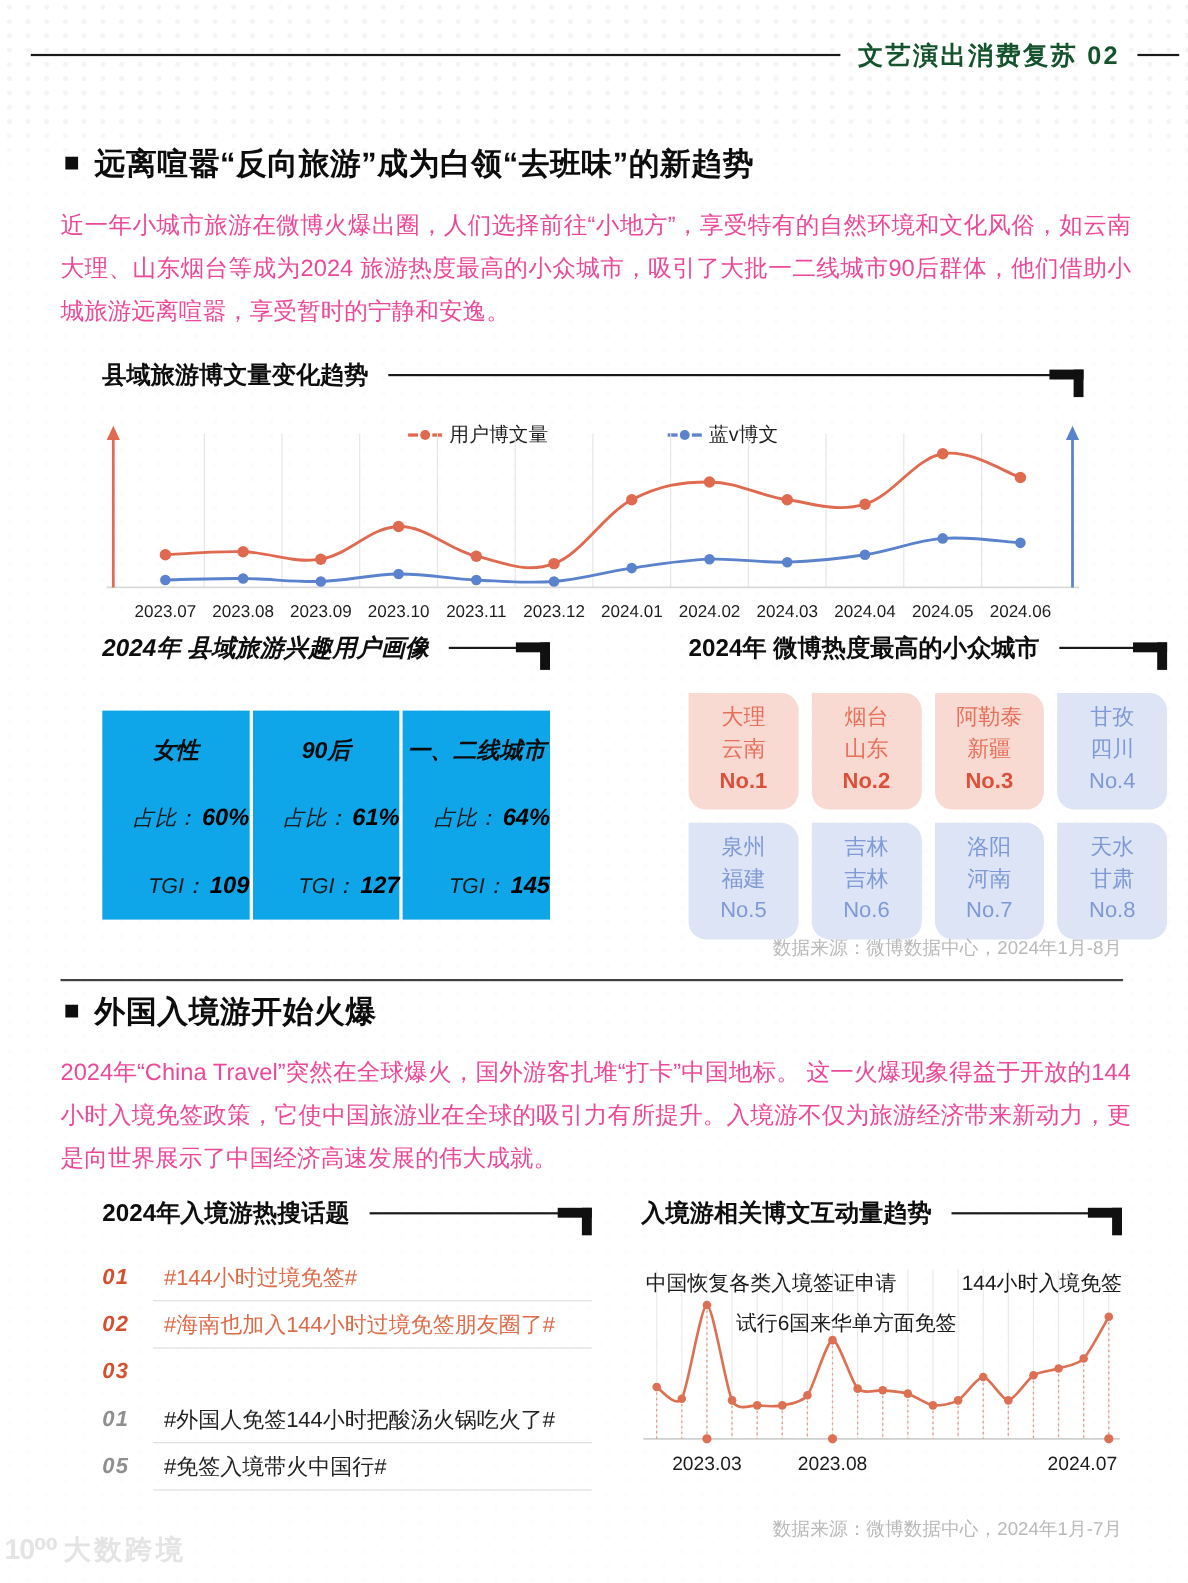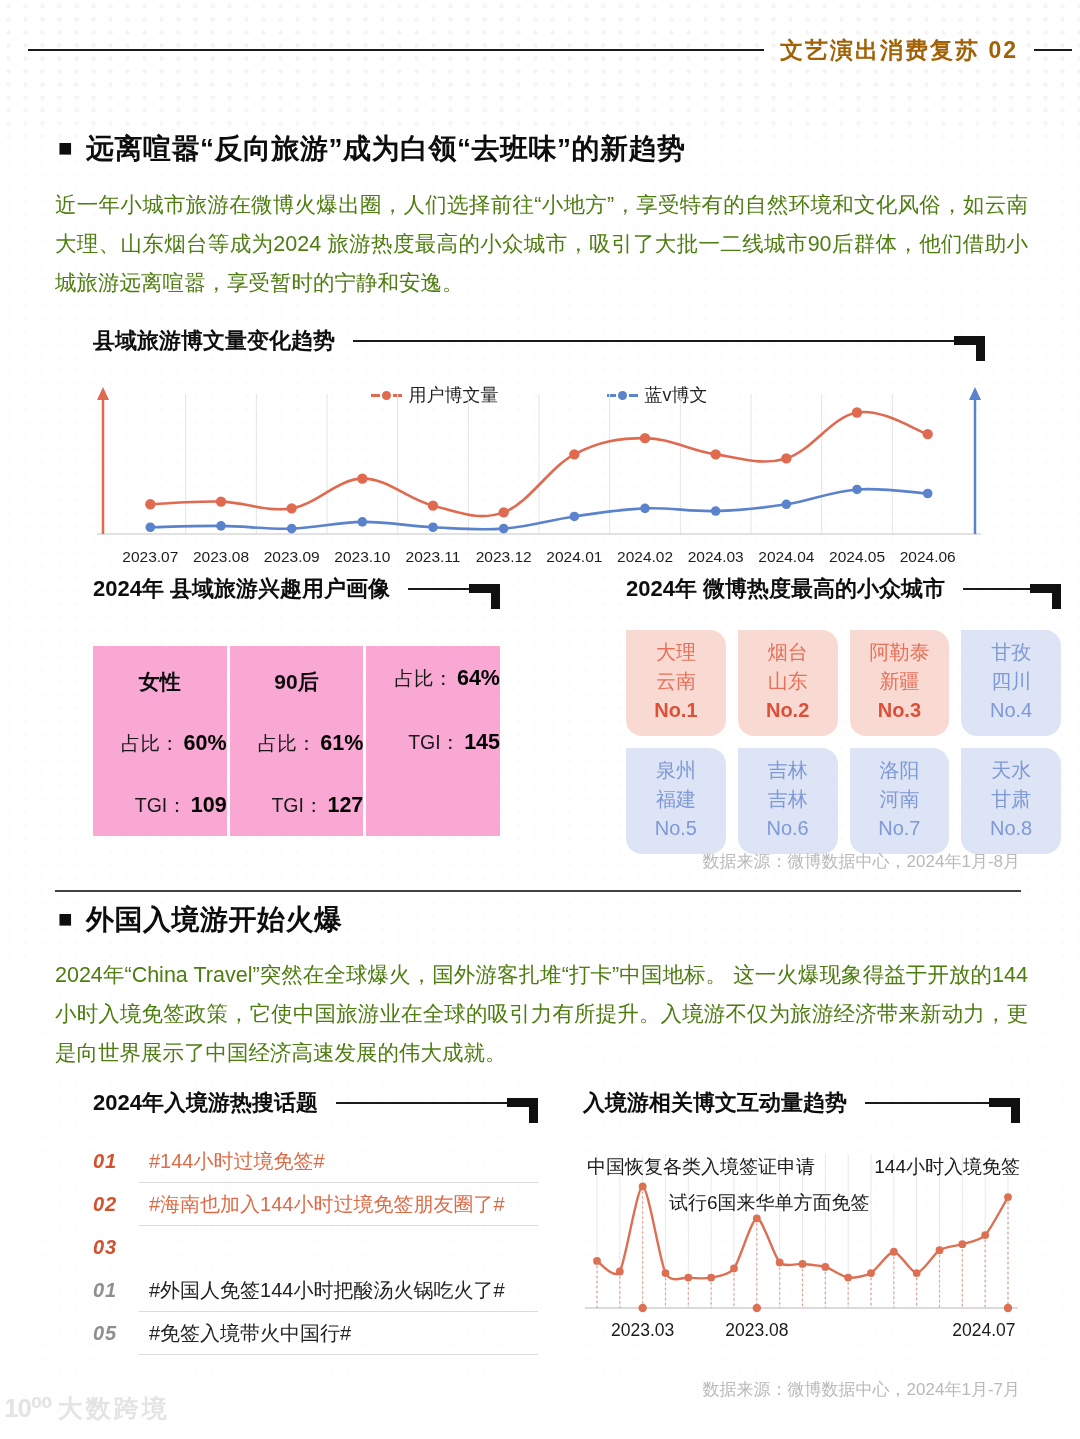--- a/index.html
+++ b/index.html
@@ -8,48 +8,48 @@
   .bg-pattern{position:absolute;inset:0;pointer-events:none;
     background-image:radial-gradient(circle,rgba(120,120,120,.08) 2px,transparent 2.4px);
     background-size:17px 13px;
     -webkit-mask-image:linear-gradient(180deg,#000 0,#000 115px,rgba(0,0,0,.30) 150px,rgba(0,0,0,.18) 100%);
             mask-image:linear-gradient(180deg,#000 0,#000 115px,rgba(0,0,0,.30) 150px,rgba(0,0,0,.18) 100%);}
   
   .top{position:absolute;left:28px;right:0;top:36px;height:28px;display:flex;align-items:center;}
   .hline{height:2.5px;background:#1a1a1a;}
   .hline.grow{flex:1;}
   .hline.tail{width:38px;margin-right:8px;}
-  .htitle{font-size:23px;font-weight:bold;letter-spacing:2px;margin:0 16px;color:#a16207;}
+  .htitle{font-size:23px;font-weight:bold;letter-spacing:2px;margin:0 16px;color:#14532d;}
   
   .sec-title{position:absolute;left:58px;margin:0;display:flex;align-items:center;gap:13px;font-size:28px;font-weight:800;color:#0d0d0d;letter-spacing:.5px;}
   .sq{font-size:24px;line-height:1;transform:translateY(-1px);}
-  .para{position:absolute;left:55px;width:973px;margin:0;font-size:21.5px;line-height:39px;color:#4d7c0f;text-align:justify;}
+  .para{position:absolute;left:55px;width:973px;margin:0;font-size:21.5px;line-height:39px;color:#ec4899;text-align:justify;}
   
   .blk-head{display:flex;align-items:center;height:30px;}
   .blk-title{font-size:22px;font-weight:bold;color:#0e0e0e;white-space:nowrap;}
   .tline{flex:1;height:2.5px;background:#1a1a1a;margin-left:18px;}
   .tcorner{width:22px;height:16px;border-top:9px solid #101010;border-right:9px solid #101010;transform:translateY(7px);margin-left:-1px;}
   
   .c1{position:absolute;left:93px;top:326px;width:892px;}
   .legend{display:flex;justify-content:center;gap:108px;height:26px;align-items:center;margin-top:2px;}
   .lg-item{display:flex;align-items:center;margin-top:48px;}
   .lg-mark{display:flex;align-items:center;gap:2px;}
   .lg-mark i{display:block;}
   .lg-mark .d{width:9px;height:3px;}
   .lg-mark .o{width:9px;height:9px;border-radius:50%;}
   .lg-item.s0 .d,.lg-item.s0 .o{background:#e06a50;}
   .lg-item.s1 .d,.lg-item.s1 .o{background:#5b82cc;}
   .lg-label{font-size:18px;color:#1f1f1f;margin-left:7px;}
   .xrow{display:flex;padding:0 22px;margin-top:4px;}
   .xrow .xlab{flex:1;text-align:center;font-size:15.5px;color:#1d1d1d;}
   
   .subrow1{position:absolute;left:93px;top:574px;width:927px;}
-  .profile-wrap{width:407px;}
+  .profile-wrap{width:407px;font-style:italic;}
   .profile-grid{display:grid;grid-template-columns:1fr 1fr 1fr;column-gap:3px;margin-top:42px;}
-  .pcol{background:#f9a8d4;height:190px;display:flex;flex-direction:column;}
+  .pcol{background:#0ea5e9;height:190px;display:flex;flex-direction:column;}
   .ph{height:62px;display:flex;align-items:center;justify-content:center;font-weight:bold;font-size:21px;color:#0c0c0c;padding-top:6px;}
   .pv{height:64px;display:flex;align-items:center;justify-content:flex-end;font-size:19.5px;color:#1a1a1a;}
   .pv b{font-size:21.5px;margin-left:4px;color:#000;}
   .cities-wrap{position:absolute;left:492px;top:0;width:435px;padding-left:41px;}
   .city-grid{display:grid;grid-template-columns:repeat(4,1fr);gap:12px 12px;margin-top:26px;}
   .card{height:98px;border-radius:0 16px 16px 16px;text-align:center;padding-top:8px;font-size:20px;line-height:29px;}
   .card.pink{background:#f9dad2;color:#e7705a;}
   .card.pink .rank{color:#dd4f38;font-weight:bold;}
   .card.blue{background:#dce4f6;color:#7f99d6;}
   .card.blue .rank{color:#7f99d6;}
@@ -205,20 +205,21 @@
             <div class="pv">
               <span>占比：</span>
               <b>61%</b>
             </div>
             <div class="pv">
               <span>TGI：</span>
               <b>127</b>
             </div>
           </div>
           <div class="pcol s2">
+            <div class="ph">一、二线城市</div>
             <div class="pv">
               <span>占比：</span>
               <b>64%</b>
             </div>
             <div class="pv">
               <span>TGI：</span>
               <b>145</b>
             </div>
           </div>
       </div>

